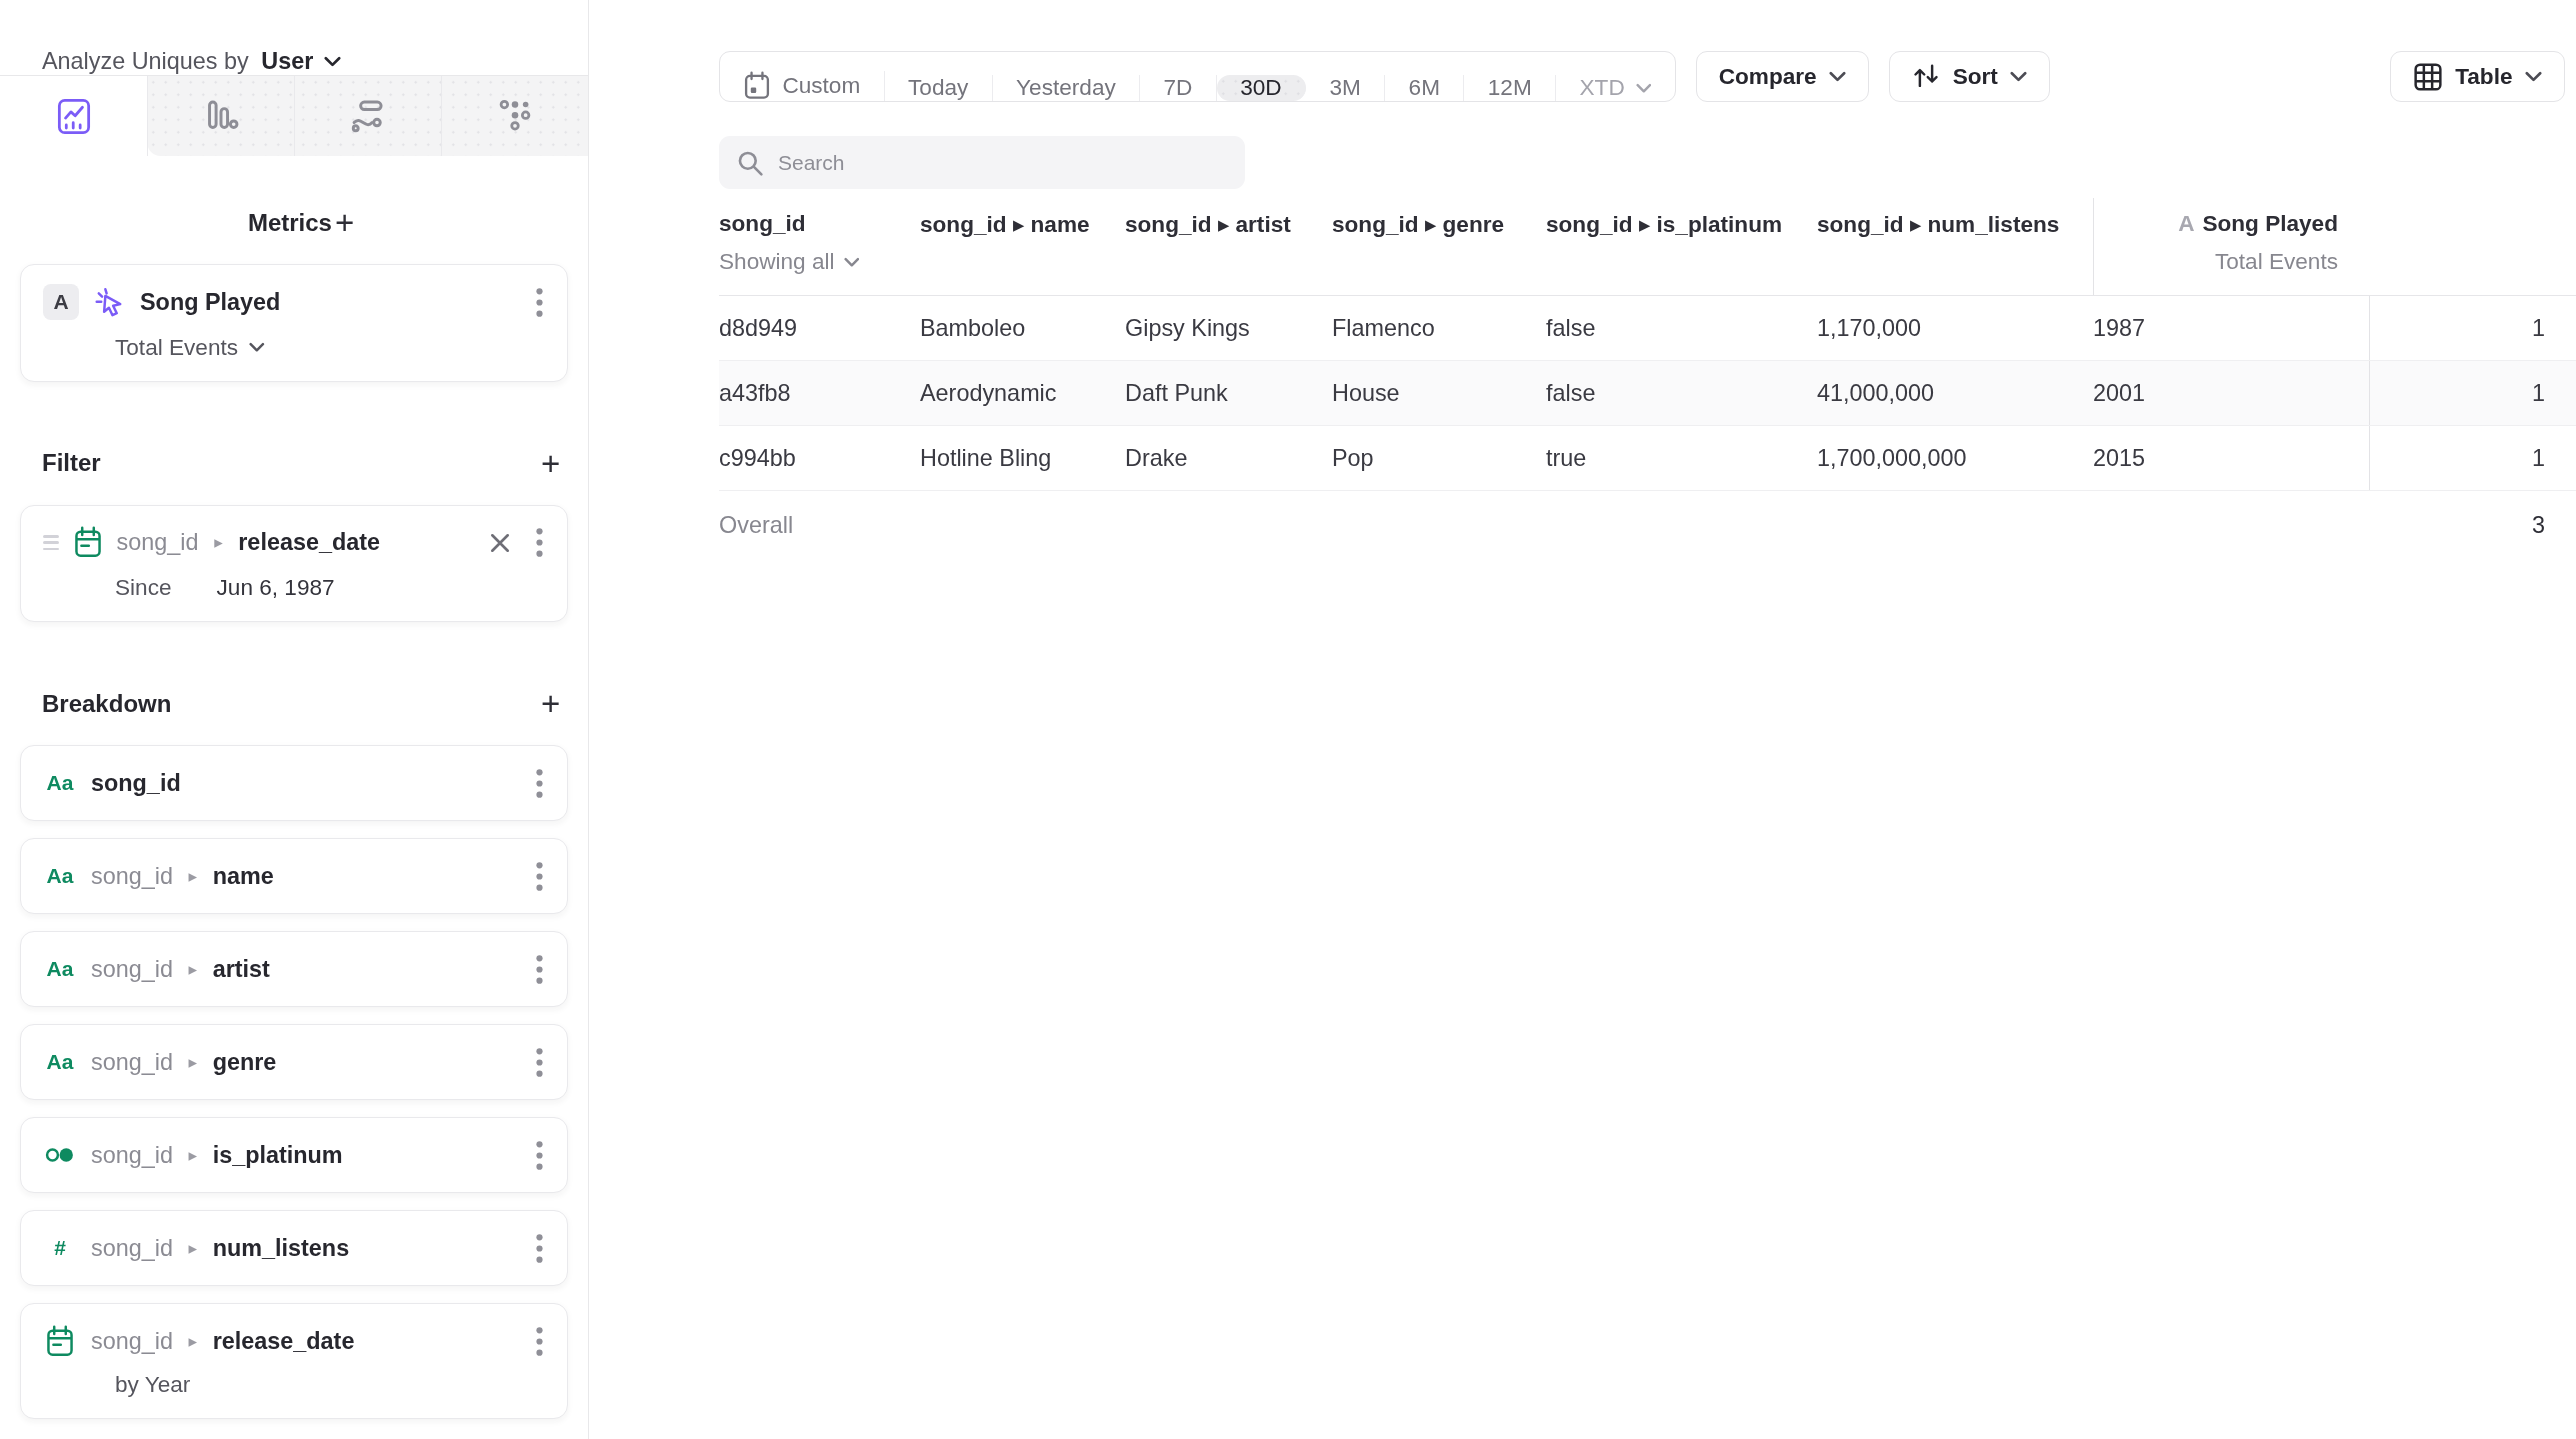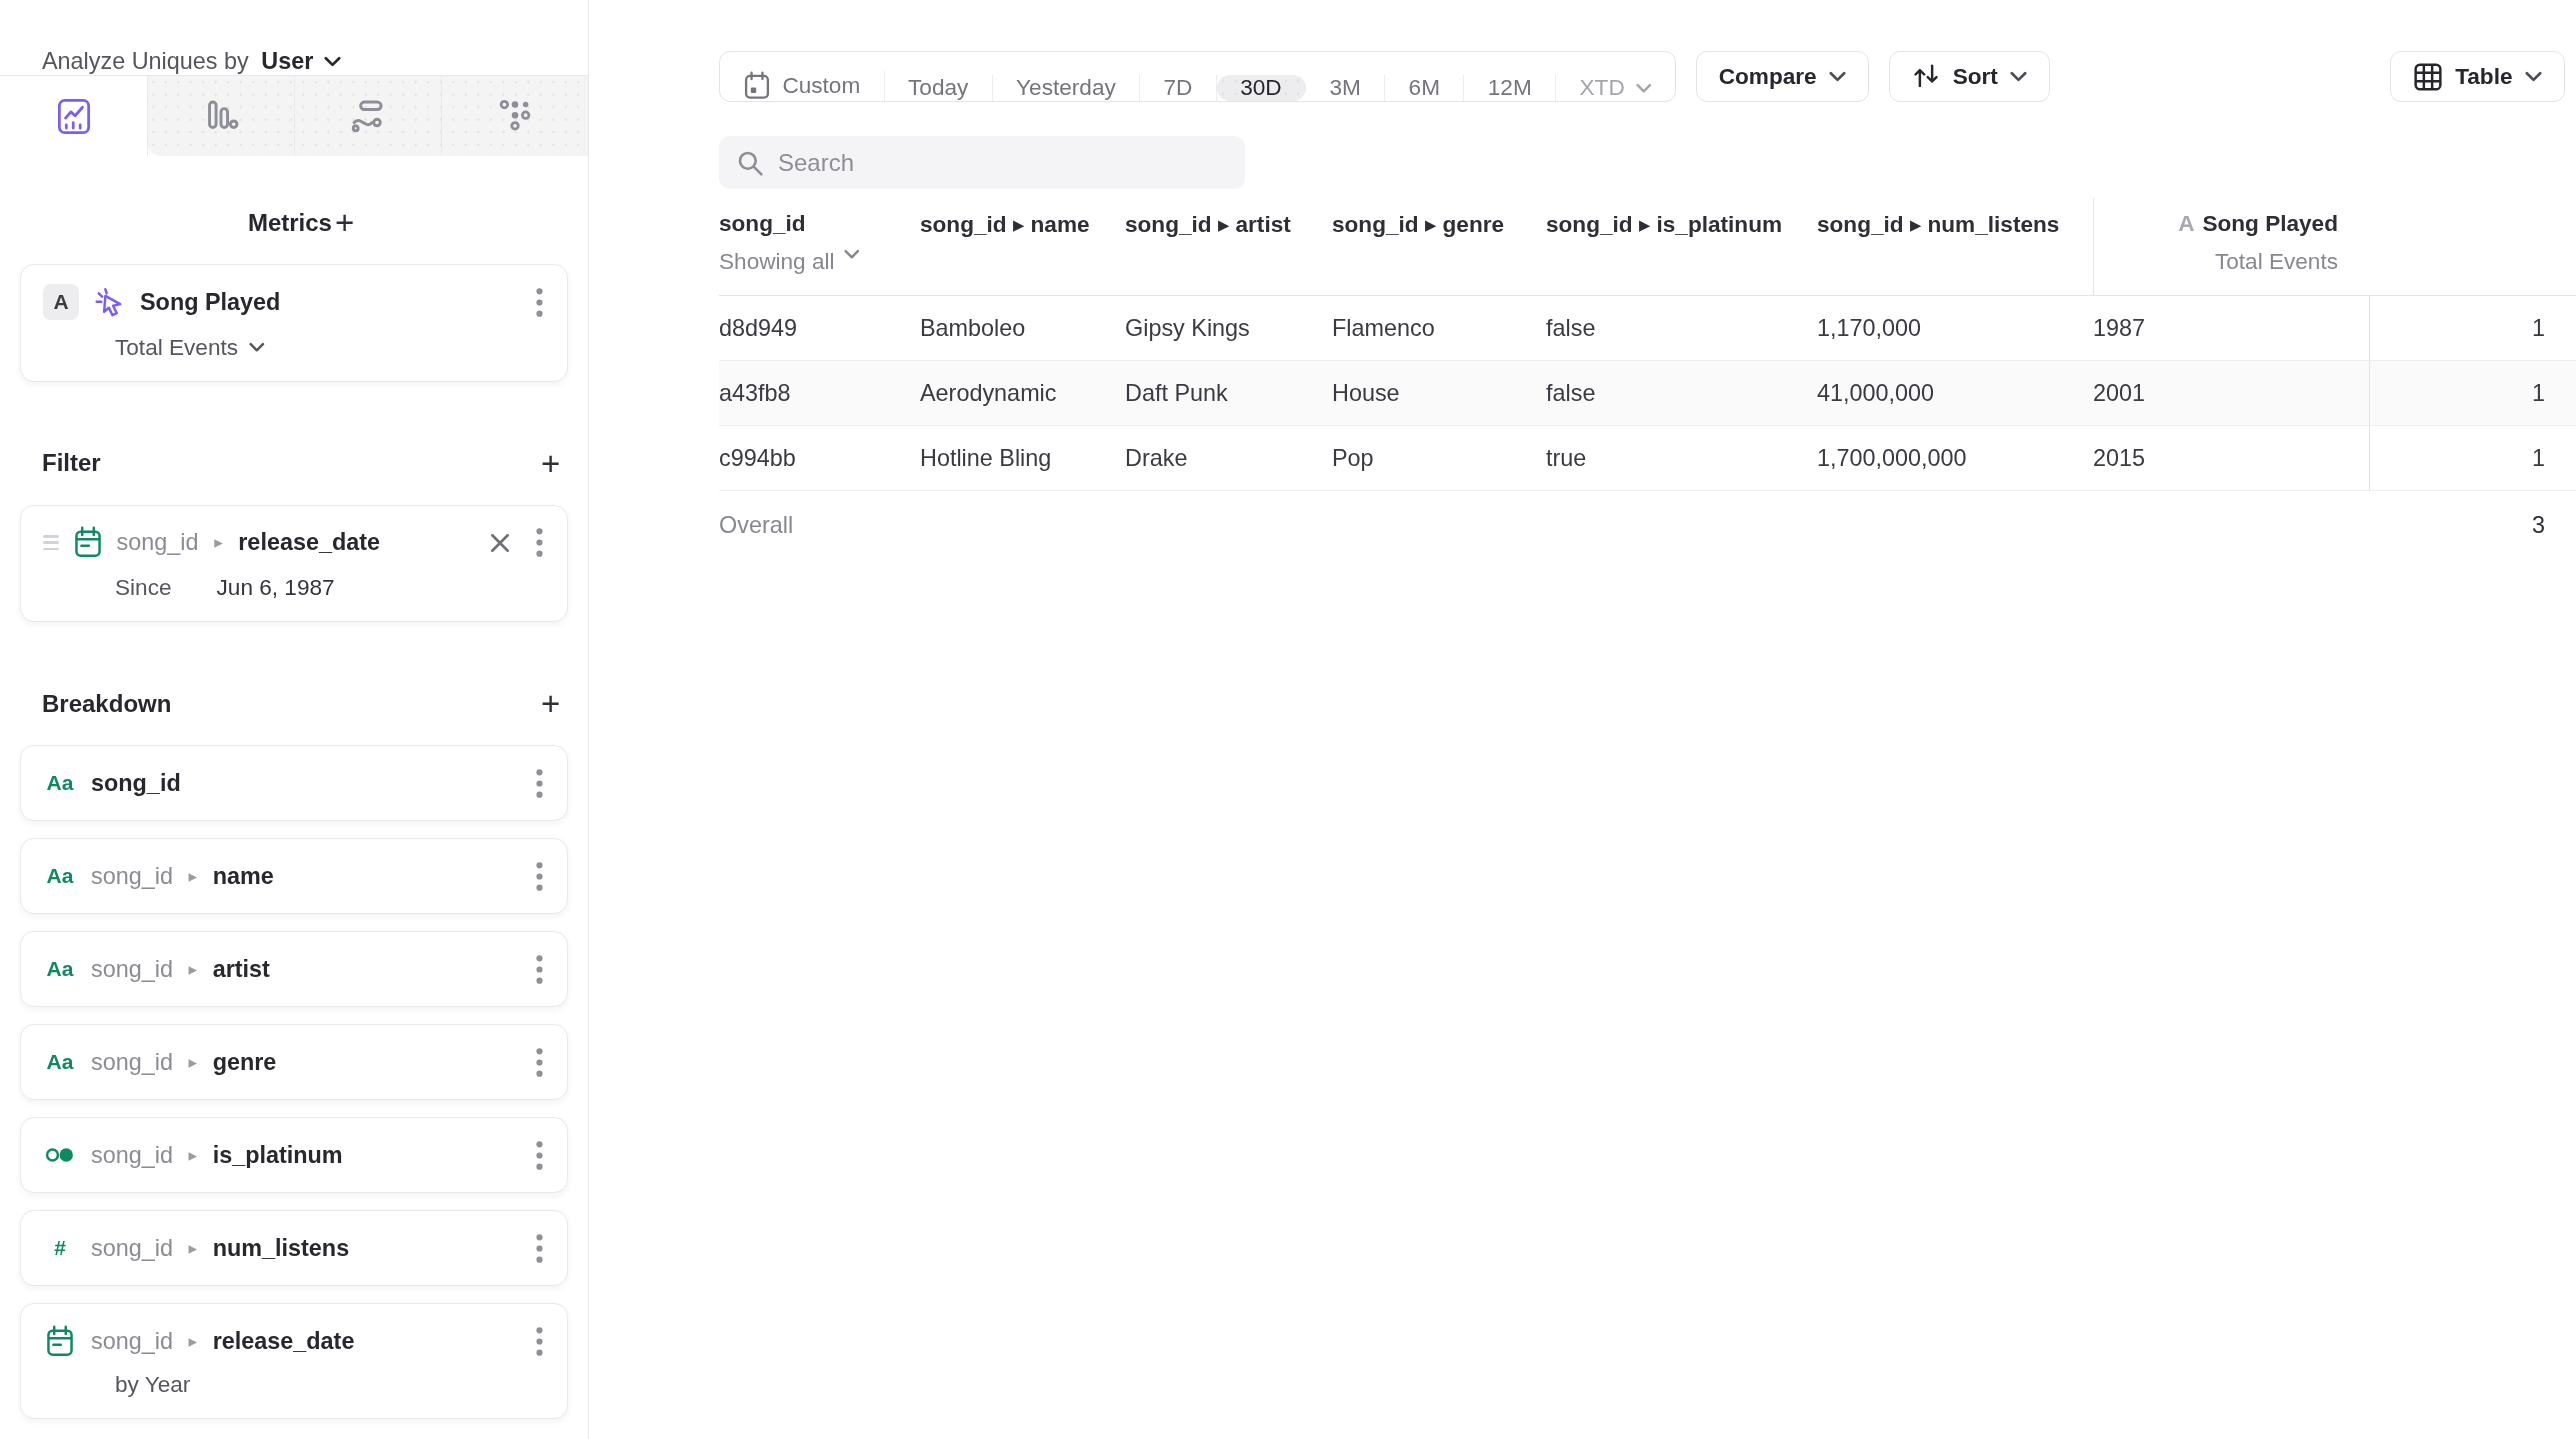--- a/index.html
+++ b/index.html
@@ -50,29 +50,29 @@
   .topbar { margin-top:51px; display:flex; align-items:center; gap:20px; padding-right:11px; }
   .seg { display:flex; align-items:flex-end; height:51px; border:1.6px solid #e4e4e7; border-radius:11px; overflow:hidden; background:#fff; }
   .seg-item { display:flex; align-items:center; gap:11px; padding:0 23.4px; font-size:22.6px; color:#74747c; border-right:1.6px solid #ececef; cursor:pointer; white-space:nowrap; }
   .seg-item:last-child { border-right:none; }
   .seg-item.active { background:#ededef; background-image:radial-gradient(circle,#dedee2 1.2px,transparent 1.3px); background-size:12.5px 12.5px; color:#26262d; font-weight:400;border-radius:14px; }
   .seg-item.dim { color:#a4a4ac; }
   .btn { display:flex; align-items:center; gap:12.5px; height:51px; padding:0 22px; border:1.6px solid #e4e4e7; border-radius:11px; background:#fff; font-family:inherit; font-size:22.6px; font-weight:600; color:#26262d; cursor:pointer; }
   .btn .chev { color:#4c4c54; }
   .topbar-spacer { flex:1; }
   .searchbar { margin-top:34px; width:526px; height:53px; flex:0 0 auto; background:#f4f4f6; border-radius:11px; display:flex; align-items:center; gap:14px; padding:0 17px; color:#8e8e96; }
-  .searchbar input { flex:1; border:none; outline:none; background:transparent; font-family:inherit; font-size:24px; color:#2e2e36; }
+  .searchbar input { flex:1; border:none; outline:none; background:transparent; font-family:inherit; font-size:21px; color:#2e2e36; }
   .searchbar input::placeholder { color:#8e8e96; }
 
   
   .table { margin-top:9.3px; }
   .grid { display:grid; grid-template-columns:201px 205px 207px 214px 271px 276px 276px minmax(0,1fr); }
   .thead { border-bottom:1.6px solid #e6e6e9; }
   .th { padding-top:12.5px; padding-bottom:20px; font-size:22.6px; font-weight:700; color:#2e2e36; }
-  .th .subhead { margin-top:12.5px; display:flex; gap:9.3px; font-size:22.6px; font-weight:400; color:#87878f; cursor:pointer; }
+  .th .subhead { margin-top:12.5px; display:flex; align-items:center; gap:9.3px; font-size:22.6px; font-weight:400; color:#87878f; cursor:pointer; }
   .th-metric { display:flex; flex-direction:column; align-items:flex-end; padding-right:31px; border-left:1.6px solid #e3e3e6; }
   .th-metric .m-line { display:flex; gap:7.8px; }
   .th-metric .m-prefix { color:#a8a8b0; font-weight:600; }
   .th-metric .m-sub { margin-top:12.5px; font-weight:400; color:#87878f; }
   .trow { border-bottom:1.6px solid #efeff1; }
   .trow.alt { background:#fafafb; }
   .td { display:flex; align-items:center; height:64px; font-size:23.4px; color:#3a3a42; white-space:nowrap; }
   .td-metric { justify-content:flex-end; padding-right:31px; border-left:1.6px solid #e3e3e6; }
   .trow.overall { border-bottom:none; }
   .trow.overall .td { height:69px; }

